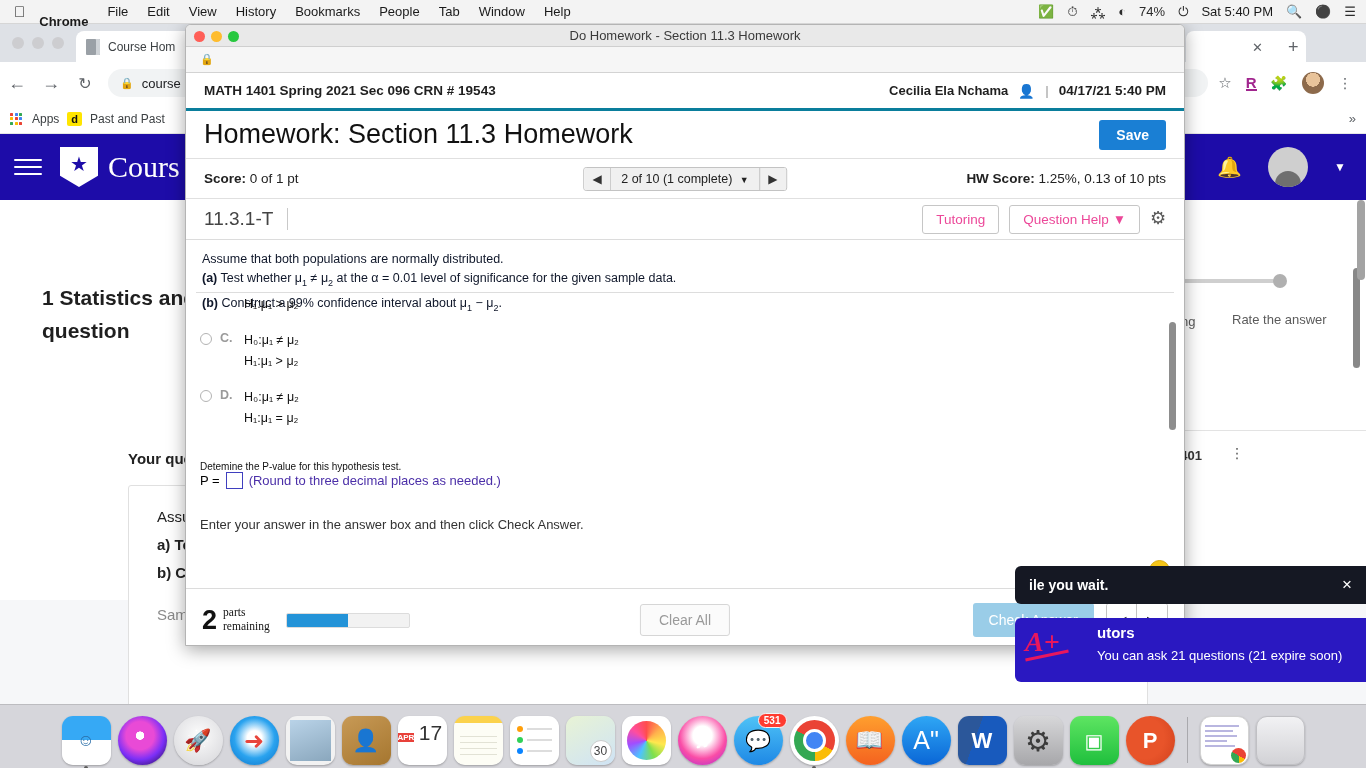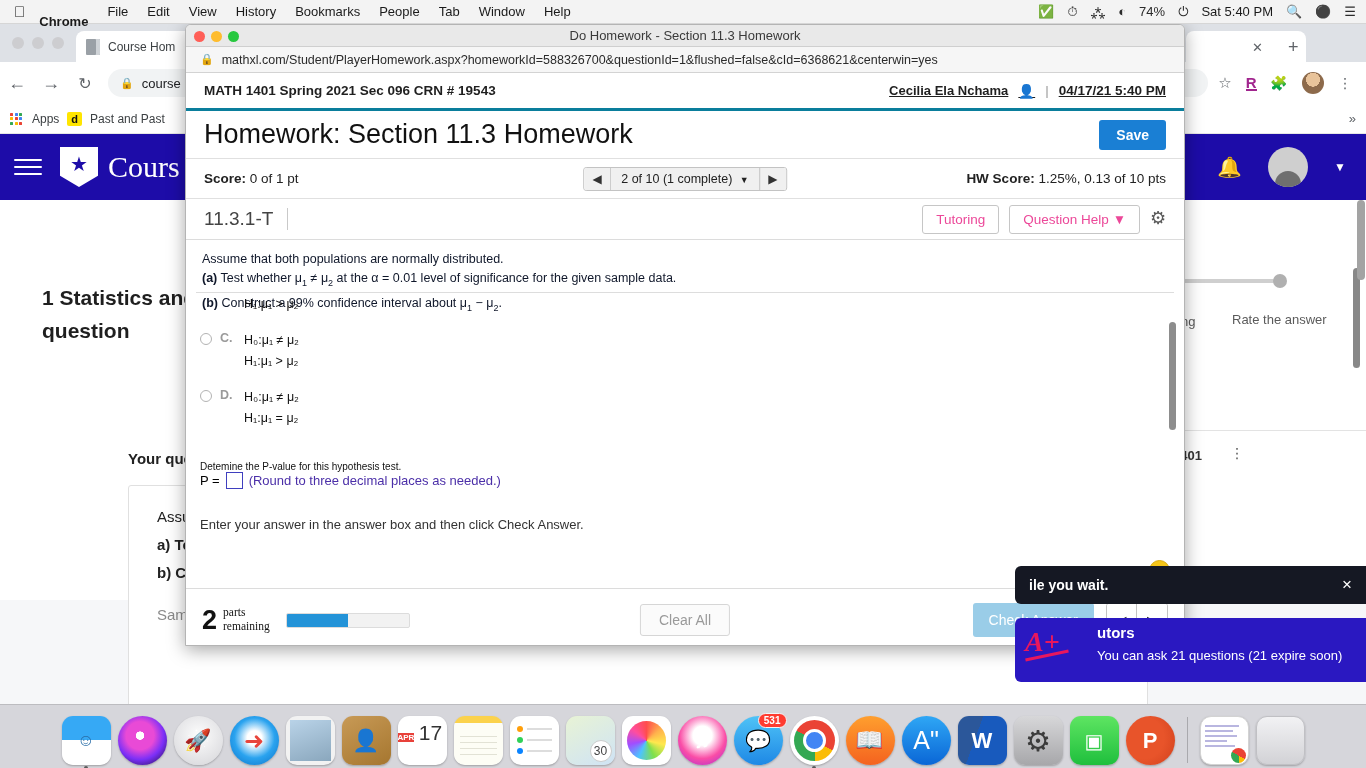--- a/index.html
+++ b/index.html
@@ -160,21 +160,21 @@
   .m-url {
     height: 26px; background:#f6f6f6; border-bottom:1px solid #d3d3d3;
     display:flex; align-items:center; padding-left:14px; gap:8px; font-size:12.5px; color:#2b2b2b;
   }
   .m-url .lock { font-size:11px; color:#4a4a4a; }
 
   .m-courseheader {
     height: 38px; display:flex; align-items:center; padding: 0 18px;
     border-bottom: 3px solid #0a7e9c; font-size: 13.5px; font-weight:bold; color:#1f1f1f;
   }
-  .m-courseheader .right { margin-left:auto; display:flex; align-items:center; gap:10px;text-decoration:underline; }
+  .m-courseheader .right { margin-left:auto; display:flex; align-items:center; gap:10px; }
   .m-courseheader .person { font-size:13px; }
   .m-courseheader .sep { color:#999; font-weight:normal; }
 
   .m-hwtitle {
     height: 48px; display:flex; align-items:center; padding: 0 18px;
     border-bottom: 1px solid #e0e0e0;
   }
   .m-hwtitle h1 { font-size: 27px; font-weight:normal; color:#111; }
   .btn-save {
     margin-left:auto; background:#1a7fd4; color:#fff; border:none; border-radius:3px;
@@ -475,21 +475,20 @@
       <span class="m-traffic">
         <i class="r"></i>
         <i class="y"></i>
         <i class="g"></i>
       </span>
       <span>Do Homework - Section 11.3 Homework</span>
     </div>
 
     <div class="m-url">
       <span class="lock">🔒</span>
-      <span>mathxl.com/Student/PlayerHomework.aspx?homeworkId=588326700&amp;questionId=1&amp;flushed=false&amp;cId=6368621&amp;centerwin=yes</span>
     </div>
 
     <div class="m-courseheader">
       <span>MATH 1401 Spring 2021 Sec 096 CRN # 19543</span>
       <span class="right">
         <span class="person">Cecilia Ela Nchama</span>
         <span>👤</span>
         <span class="sep">|</span>
         <span>04/17/21 5:40 PM</span>
       </span>

